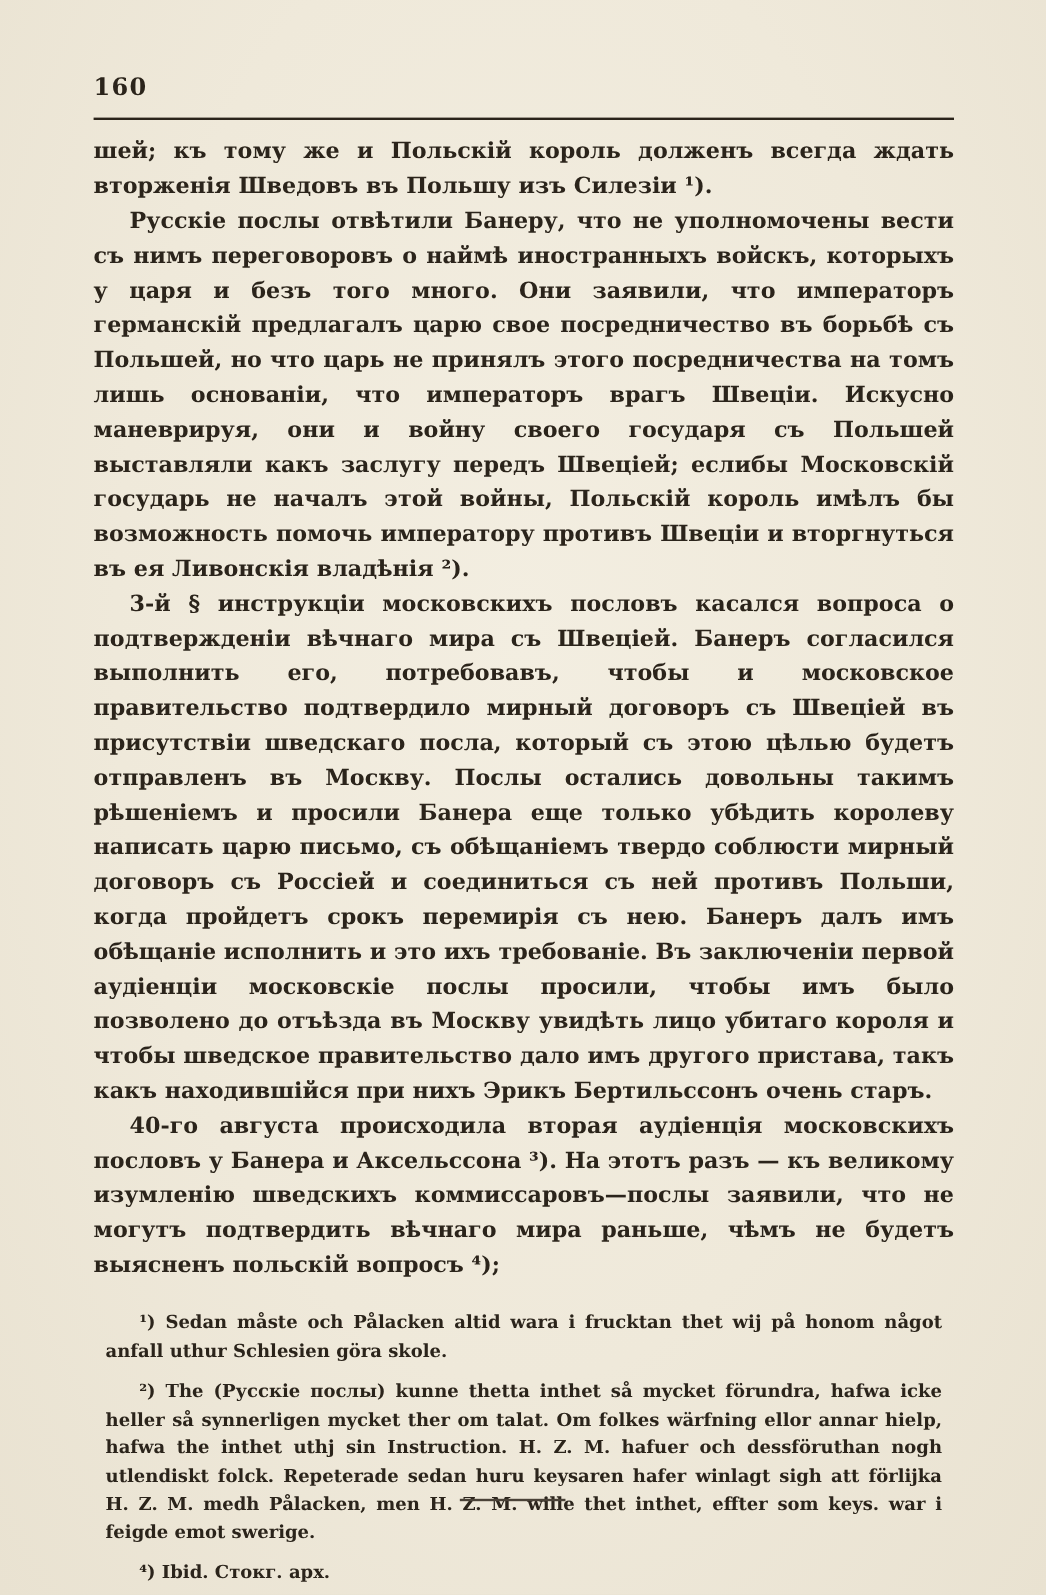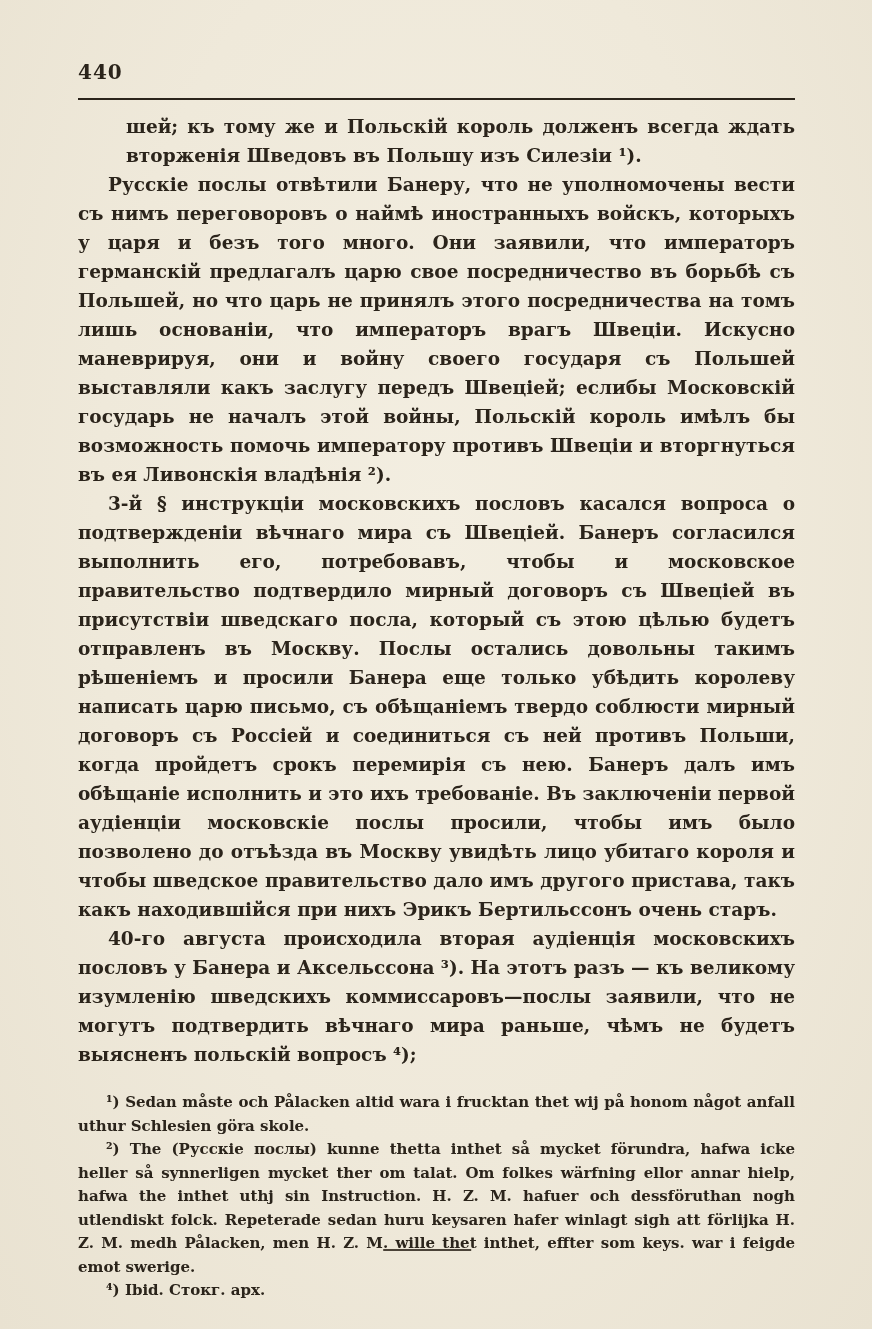--- a/index.html
+++ b/index.html
@@ -49,49 +49,48 @@
     font-weight: bold;
     line-height: 29px;
     text-align: justify;
   }
   .body-text p {
     margin: 0;
     text-indent: 30px;
   }
   .body-text p.noindent {
     text-indent: 0;
-    margin-left: 48px;
   }
   .footnotes {
     margin-top: 22px;
     font-size: 15px;
     font-weight: bold;
     line-height: 23.5px;
     text-align: justify;
   }
   .footnotes p {
-    margin: 0;
+    margin: 10px;
     text-indent: 28px;
   }
   .bottom-rule {
     position: absolute;
     left: 50%;
     transform: translateX(-60%);
     bottom: 78px;
     width: 88px;
     border-bottom: 2px solid #4a4237;
   }
 </style>
 </head>
 <body>
 
 <div class="page">
 
   <header class="page-header">
-    <span class="page-number">440</span>
+    <span class="page-number">160</span>
   </header>
 
   <div class="header-rule"></div>
 
   <main class="body-text">
     <p class="noindent">шей; къ тому же и Польскій король долженъ всегда ждать вторженія Шведовъ въ Польшу изъ Силезіи ¹).</p>
     <p>Русскіе послы отвѣтили Банеру, что не уполномочены вести съ нимъ переговоровъ о наймѣ иностранныхъ войскъ, которыхъ у царя и безъ того много. Они заявили, что императоръ германскій предлагалъ царю свое посредничество въ борьбѣ съ Польшей, но что царь не принялъ этого посредничества на томъ лишь основаніи, что императоръ врагъ Швеціи. Искусно маневрируя, они и войну своего государя съ Польшей выставляли какъ заслугу передъ Швеціей; еслибы Московскій государь не началъ этой войны, Польскій король имѣлъ бы возможность помочь императору противъ Швеціи и вторгнуться въ ея Ливонскія владѣнія ²).</p>
     <p>3-й § инструкціи московскихъ пословъ касался вопроса о подтвержденіи вѣчнаго мира съ Швеціей. Банеръ согласился выполнить его, потребовавъ, чтобы и московское правительство подтвердило мирный договоръ съ Швеціей въ присутствіи шведскаго посла, который съ этою цѣлью будетъ отправленъ въ Москву. Послы остались довольны такимъ рѣшеніемъ и просили Банера еще только убѣдить королеву написать царю письмо, съ обѣщаніемъ твердо соблюсти мирный договоръ съ Россіей и соединиться съ ней противъ Польши, когда пройдетъ срокъ перемирія съ нею. Банеръ далъ имъ обѣщаніе исполнить и это ихъ требованіе. Въ заключеніи первой аудіенціи московскіе послы просили, чтобы имъ было позволено до отъѣзда въ Москву увидѣть лицо убитаго короля и чтобы шведское правительство дало имъ другого пристава, такъ какъ находившійся при нихъ Эрикъ Бертильссонъ очень старъ.</p>
     <p>40-го августа происходила вторая аудіенція московскихъ пословъ у Банера и Аксельссона ³). На этотъ разъ — къ великому изумленію шведскихъ коммиссаровъ—послы заявили, что не могутъ подтвердить вѣчнаго мира раньше, чѣмъ не будетъ выясненъ польскій вопросъ ⁴);</p>
   </main>

